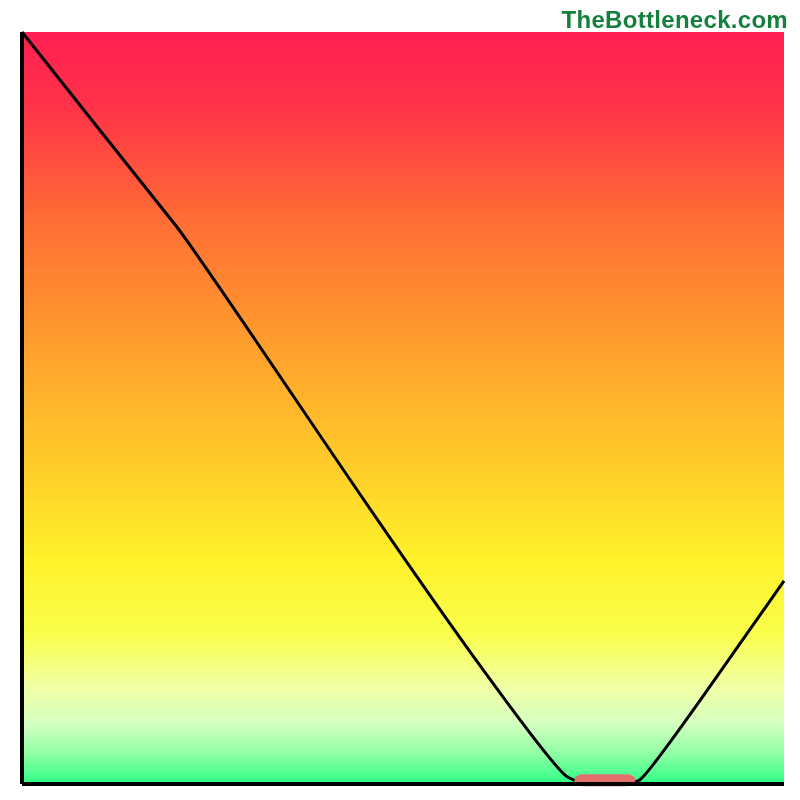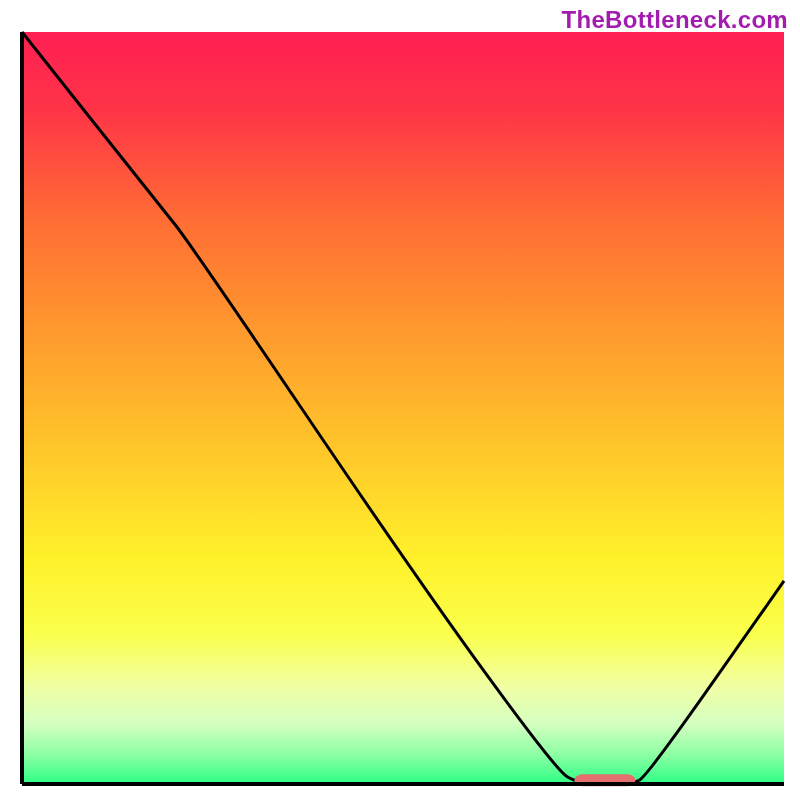--- a/index.html
+++ b/index.html
@@ -16,21 +16,21 @@
   height: 800px;
 }
 .watermark {
   position: absolute;
   top: 6px;
   right: 12px;
   font-family: "Helvetica Neue", Helvetica, Arial, sans-serif;
   font-weight: 700;
   font-size: 24px;
   letter-spacing: 0.3px;
-  color: #a21caf;
+  color: #15803d;
   z-index: 5;
 }
 svg.plot {
   position: absolute;
   inset: 0;
   width: 800px;
   height: 800px;
 }
 </style>
 </head>

